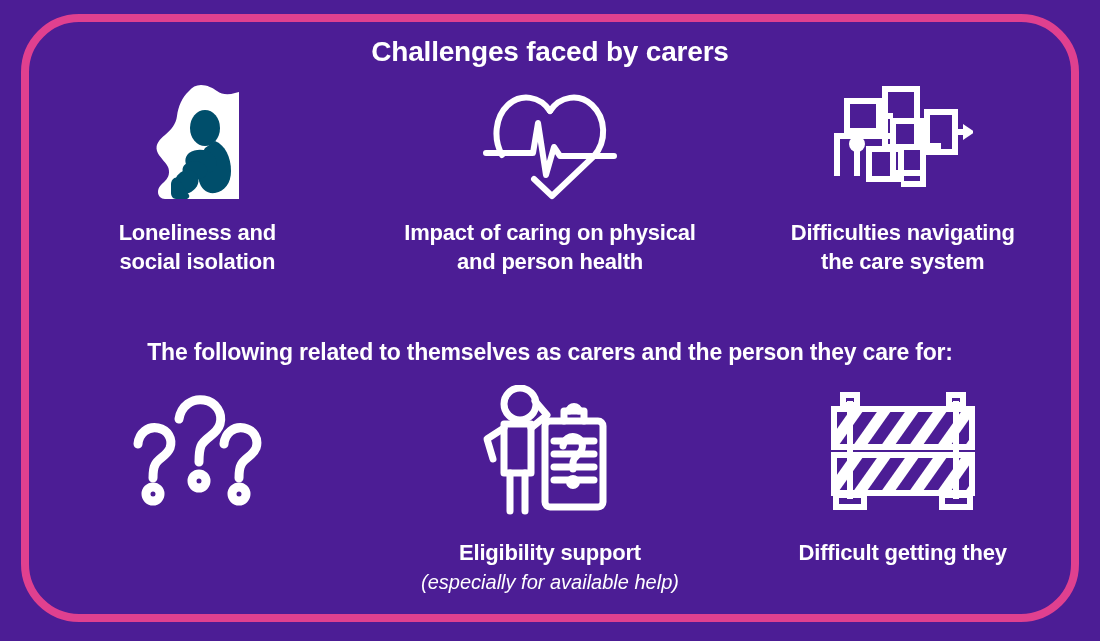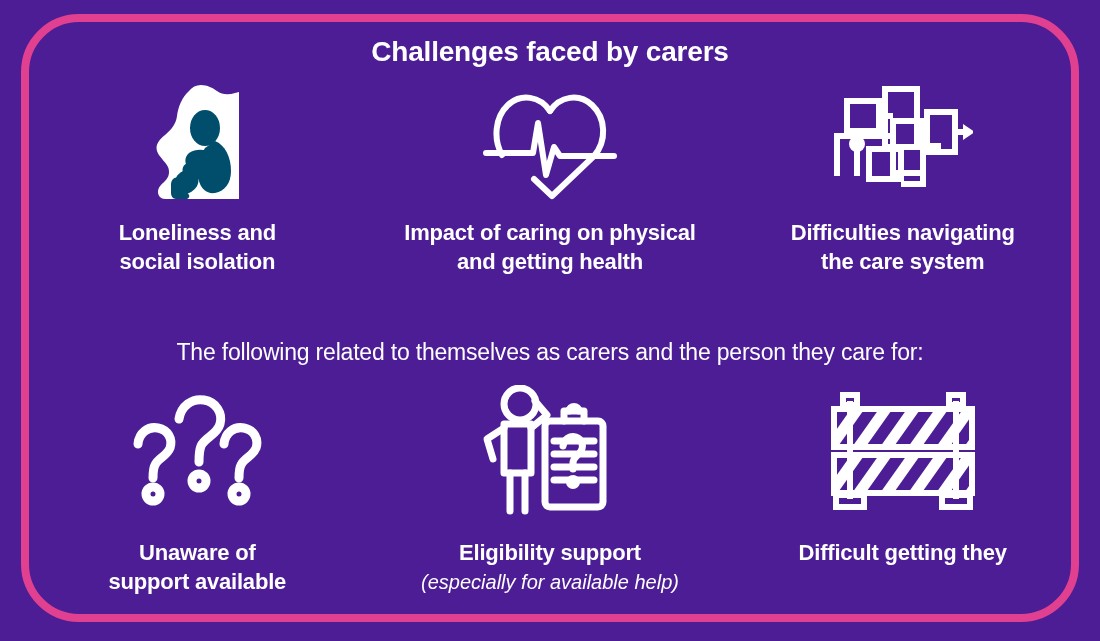--- a/index.html
+++ b/index.html
@@ -62,21 +62,21 @@
 
   
   .mid-heading {
     position: absolute;
     top: 325px;
     left: 0;
     width: 100%;
     text-align: center;
     color: #FFFFFF;
     font-size: 23px;
-    font-weight: normal;
+    font-weight: bold;
     letter-spacing: -0.2px;
   }
 
   
   .row {
     position: absolute;
     left: 0;
     width: 100%;
     display: flex;
     flex-direction: row;
@@ -175,21 +175,21 @@
               <path d="M22 72 C13 56 15 34 28 22 C41 10 60 13 70 28"></path>
 
               <path d="M70 28 C80 13 99 10 112 22 C126 35 127 58 114 73
                        L72 113 L54 96"></path>
 
               <path d="M6 70 L44 70 L53 70 L58 40 L66 92 L74 64 L80 73 L134 73"></path>
             </g>
           </svg>
         </div>
         <div class="caption">Impact of caring on physical
-and getting health</div>
+and person health</div>
       </div>
 
       <div class="cell">
         <div class="icon-box">
           <svg width="140" height="116" viewBox="0 0 140 116" aria-hidden="true">
             <g fill="none" stroke="#FFFFFF" stroke-width="6" stroke-linejoin="miter">
               <rect x="14" y="17" width="32" height="30"></rect>
               <rect x="52" y="5" width="32" height="58"></rect>
               <rect x="60" y="37" width="30" height="52"></rect>
               <rect x="94" y="28" width="28" height="40"></rect>
@@ -229,22 +229,20 @@
               <path d="M16 52 C17 41 26 34 36 36 C46 38 51 47 48 56
                        C45 64 36 66 33 73 C31 77 31 82 31 86"></path>
               <circle cx="31" cy="102" r="7"></circle>
 
               <path d="M102 52 C103 41 112 34 122 36 C132 38 137 47 134 56
                        C131 64 122 66 119 73 C117 77 117 82 117 86"></path>
               <circle cx="117" cy="102" r="7"></circle>
             </g>
           </svg>
         </div>
-        <div class="caption">Unaware of
-support available</div>
       </div>
 
       <div class="cell">
         <div class="icon-box">
           <svg width="150" height="132" viewBox="0 0 150 132" aria-hidden="true">
             <g fill="none" stroke="#FFFFFF" stroke-width="7" stroke-linecap="round" stroke-linejoin="round">
 
               <circle cx="45" cy="19" r="16"></circle>
 
               <path d="M29 39 L56 39 L56 88 L29 88 Z"></path>

